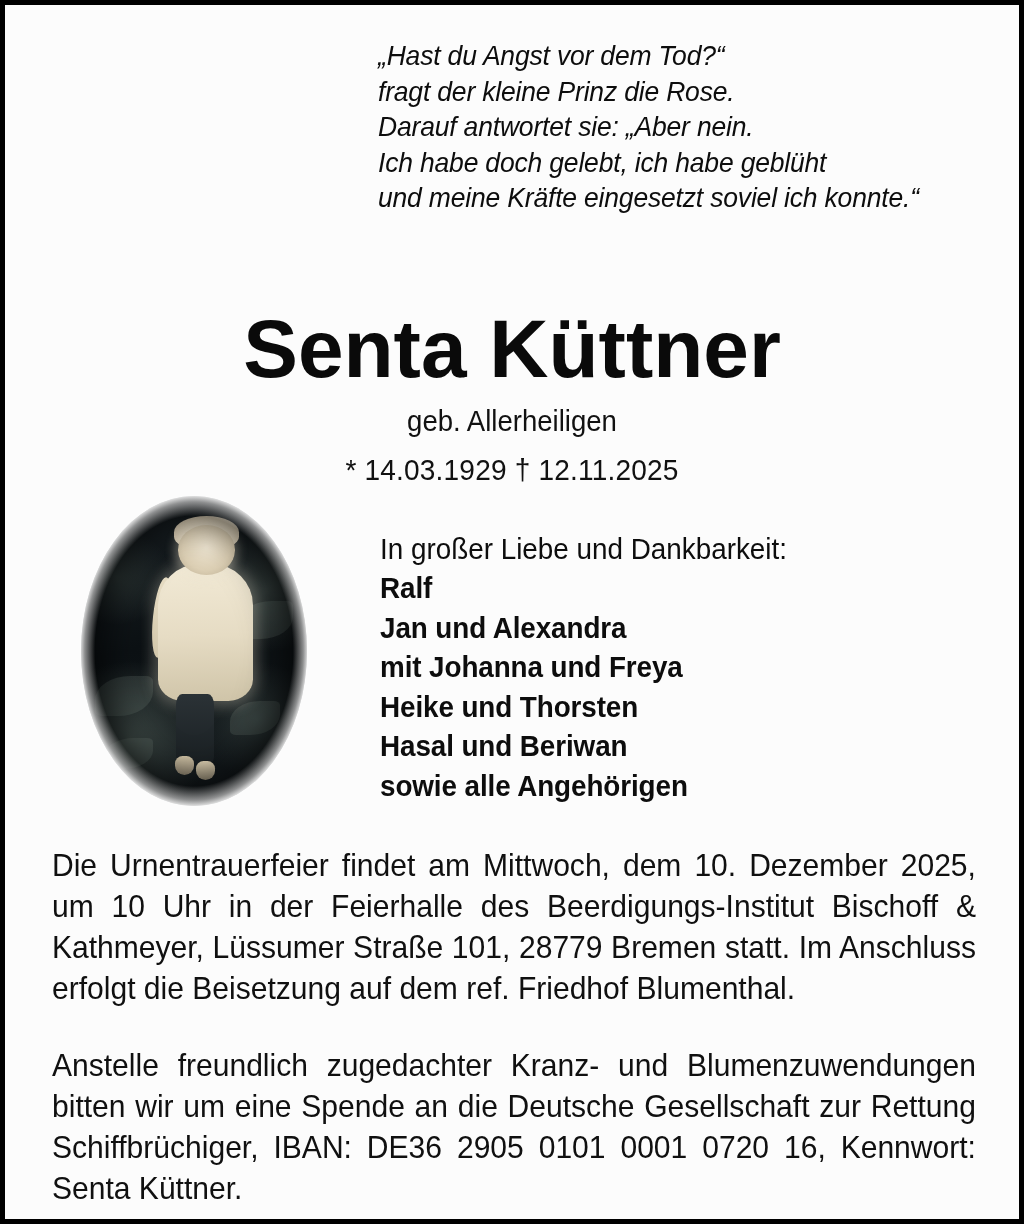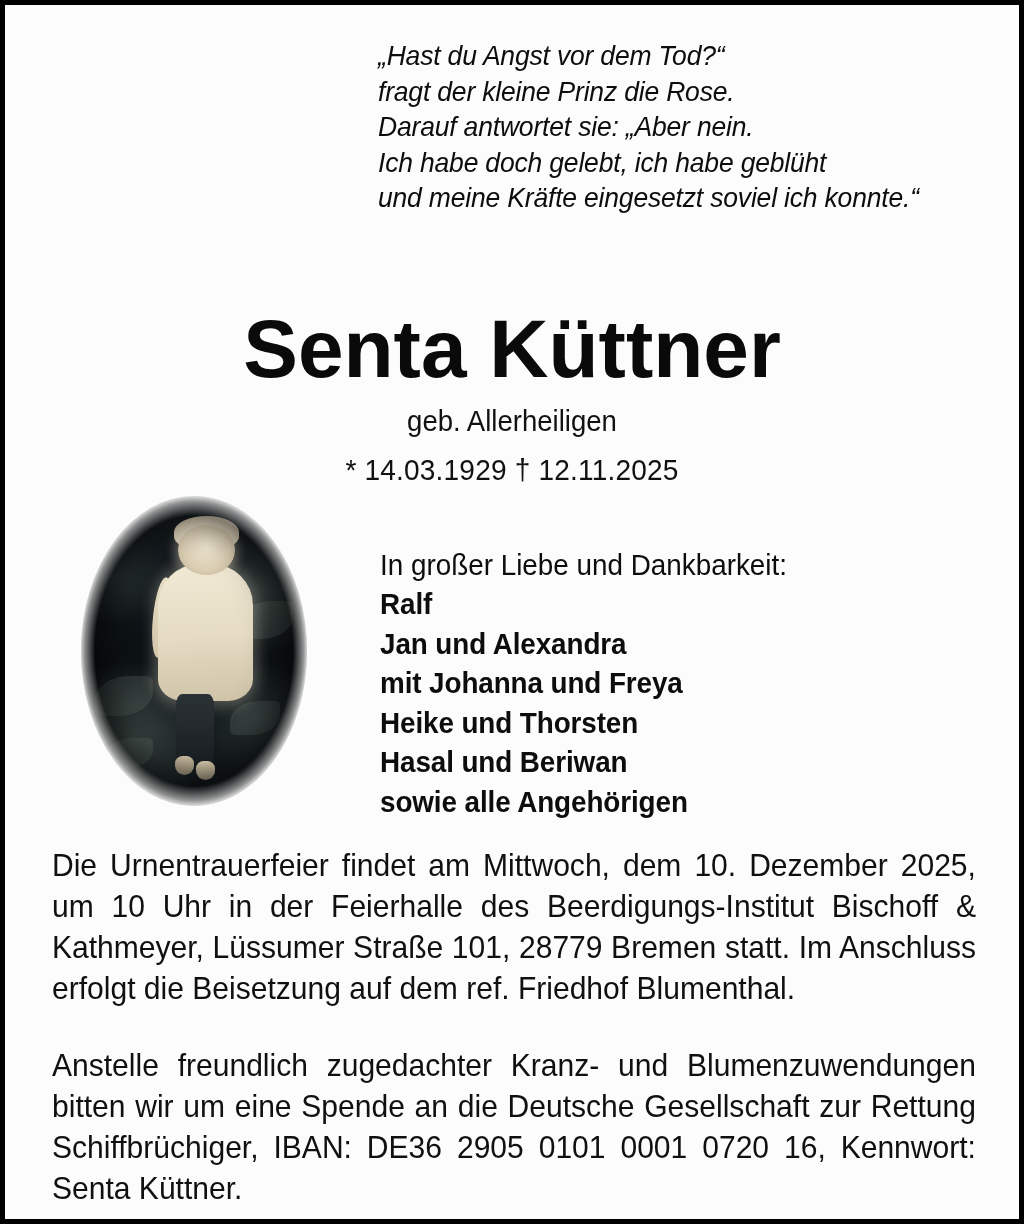--- a/index.html
+++ b/index.html
@@ -199,21 +199,20 @@
     background: radial-gradient(closest-side, rgba(252,252,252,0) 86%, rgba(252,252,252,0.55) 95%, rgba(252,252,252,1) 100%);
   }
 
   
   .mourners {
     position: absolute;
     left: 375px;
     top: 525px;
     width: 620px;
     color: #0d0d0d;
-    margin-top: 16px;
   }
   .mourn-intro {
     font-size: 29px;
     line-height: 39px;
     font-weight: 400;
     transform: scaleX(0.96);
     transform-origin: left top;
     white-space: nowrap;
   }
   .mourn-name {

